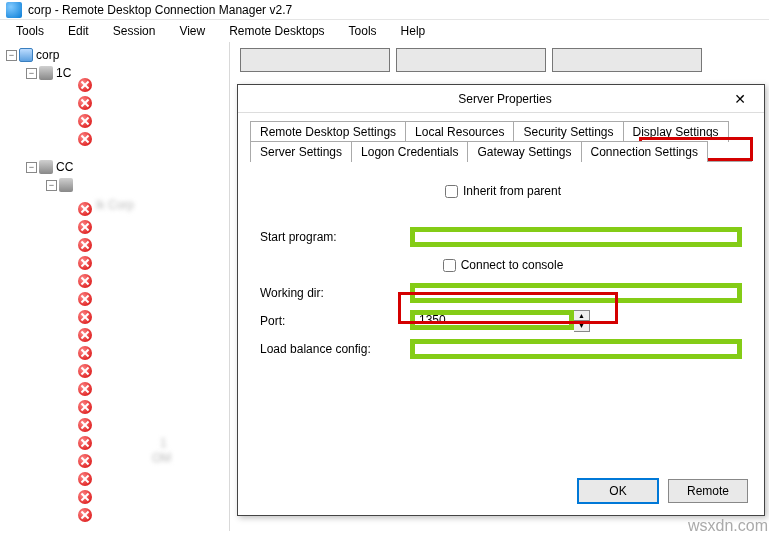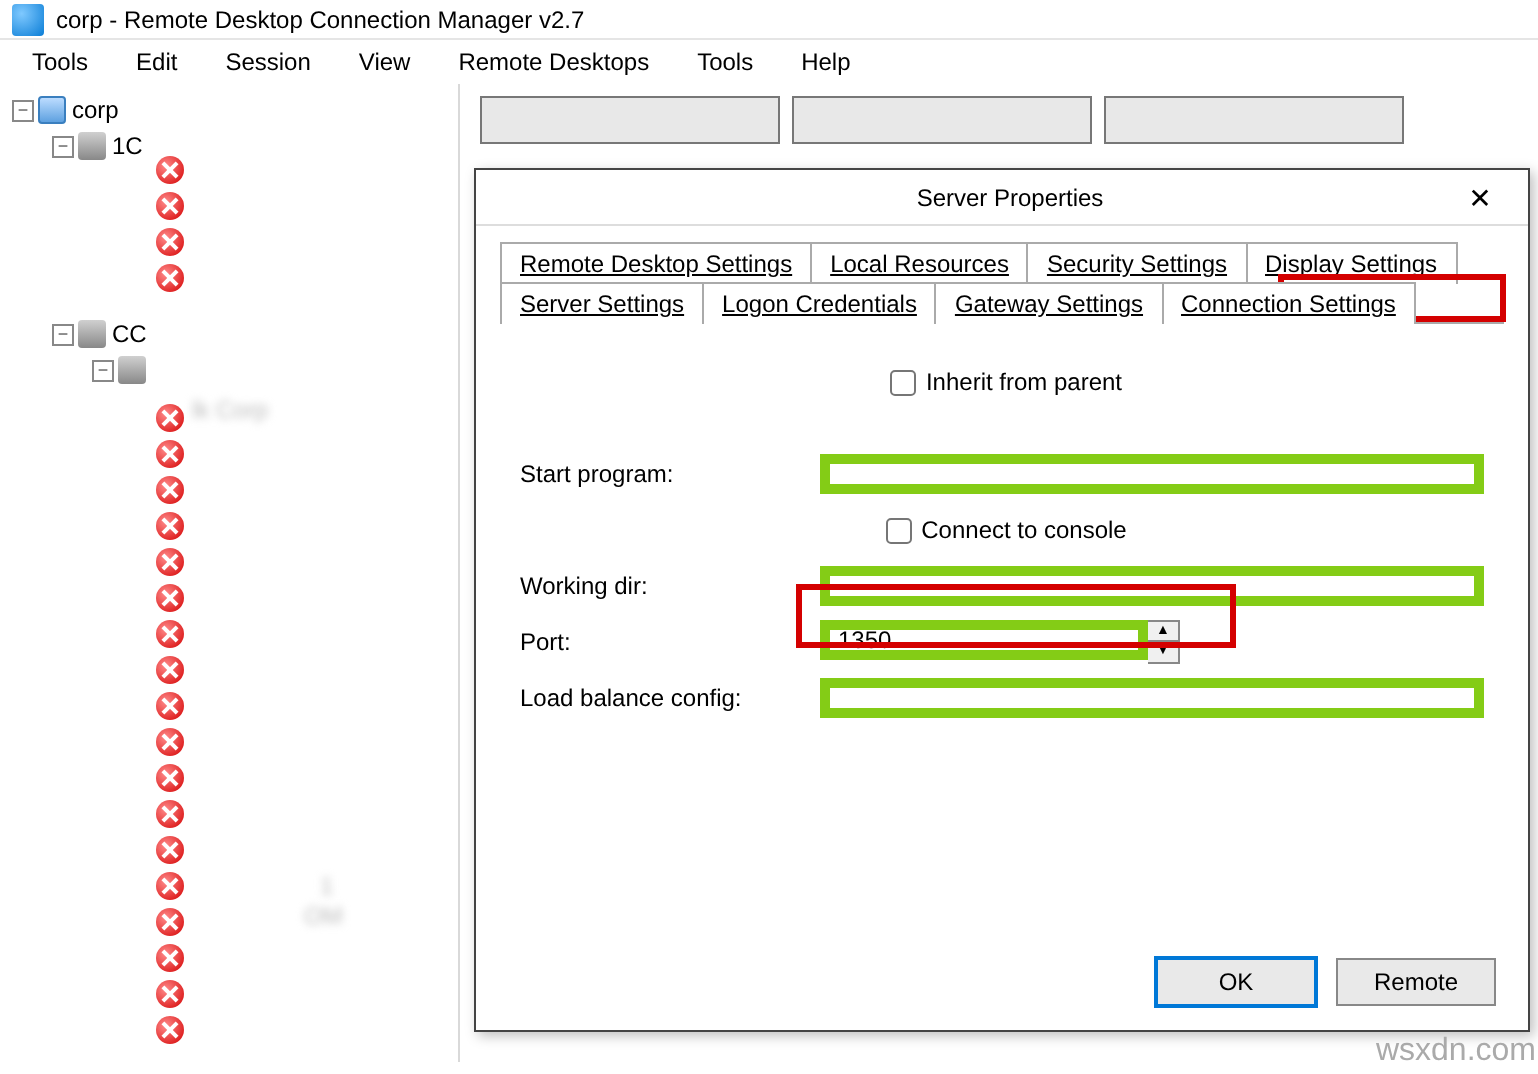--- a/index.html
+++ b/index.html
@@ -36,21 +36,21 @@
 .thumbrow { display:flex; gap:6px; padding:6px 10px;}
 .thumb { width:150px; height:24px; border:1px solid #777; background:#e8e8e8;}
 
 .dialog { position:absolute; left:237px; top:84px; width:528px; height:432px; background:#fff; border:1px solid #444; box-shadow: 2px 2px 6px rgba(0,0,0,.25); }
 .dlg-title { height:28px; display:flex; align-items:center; padding:0 8px; background:#fff; border-bottom:1px solid #ddd;}
 .dlg-title .t { flex:1; text-align:center; padding-left:40px;}
 .dlg-close { width:32px; height:20px; display:flex; align-items:center; justify-content:center; font-size:14px;}
 
 .dlg-body { padding: 8px 12px 0 12px; }
 .tabs { display:flex; flex-wrap:wrap; border-bottom:1px solid #aaa; position:relative;}
-.tab { padding:3px 9px; border:1px solid #aaa; border-bottom:none; margin-right:-1px; margin-bottom:-1px; background:#fff; position:relative;text-decoration:underline;}
+.tab { padding:3px 9px; border:1px solid #aaa; border-bottom:none; margin-right:-1px; margin-bottom:-1px; background:#fff; position:relative;}
 .hl-red { position:absolute; border:3px solid #d40000; pointer-events:none;}
 .hl-tab { right:-1px; top:16px; width:114px; height:24px;}
 
 .form { padding: 18px 10px 0 10px;}
 .form-row { display:flex; align-items:center; margin-bottom:6px; min-height:22px;}
 .form-row label { width:150px; }
 .form-row .chk { display:flex; align-items:center; justify-content:center; margin-left:150px;}
 .form-row input[type="text"] { flex:1; height:20px; border:5px solid #84cc16; padding:0 4px;}
 .chk input { margin-right:5px;}
 .center-row { justify-content:center;}

